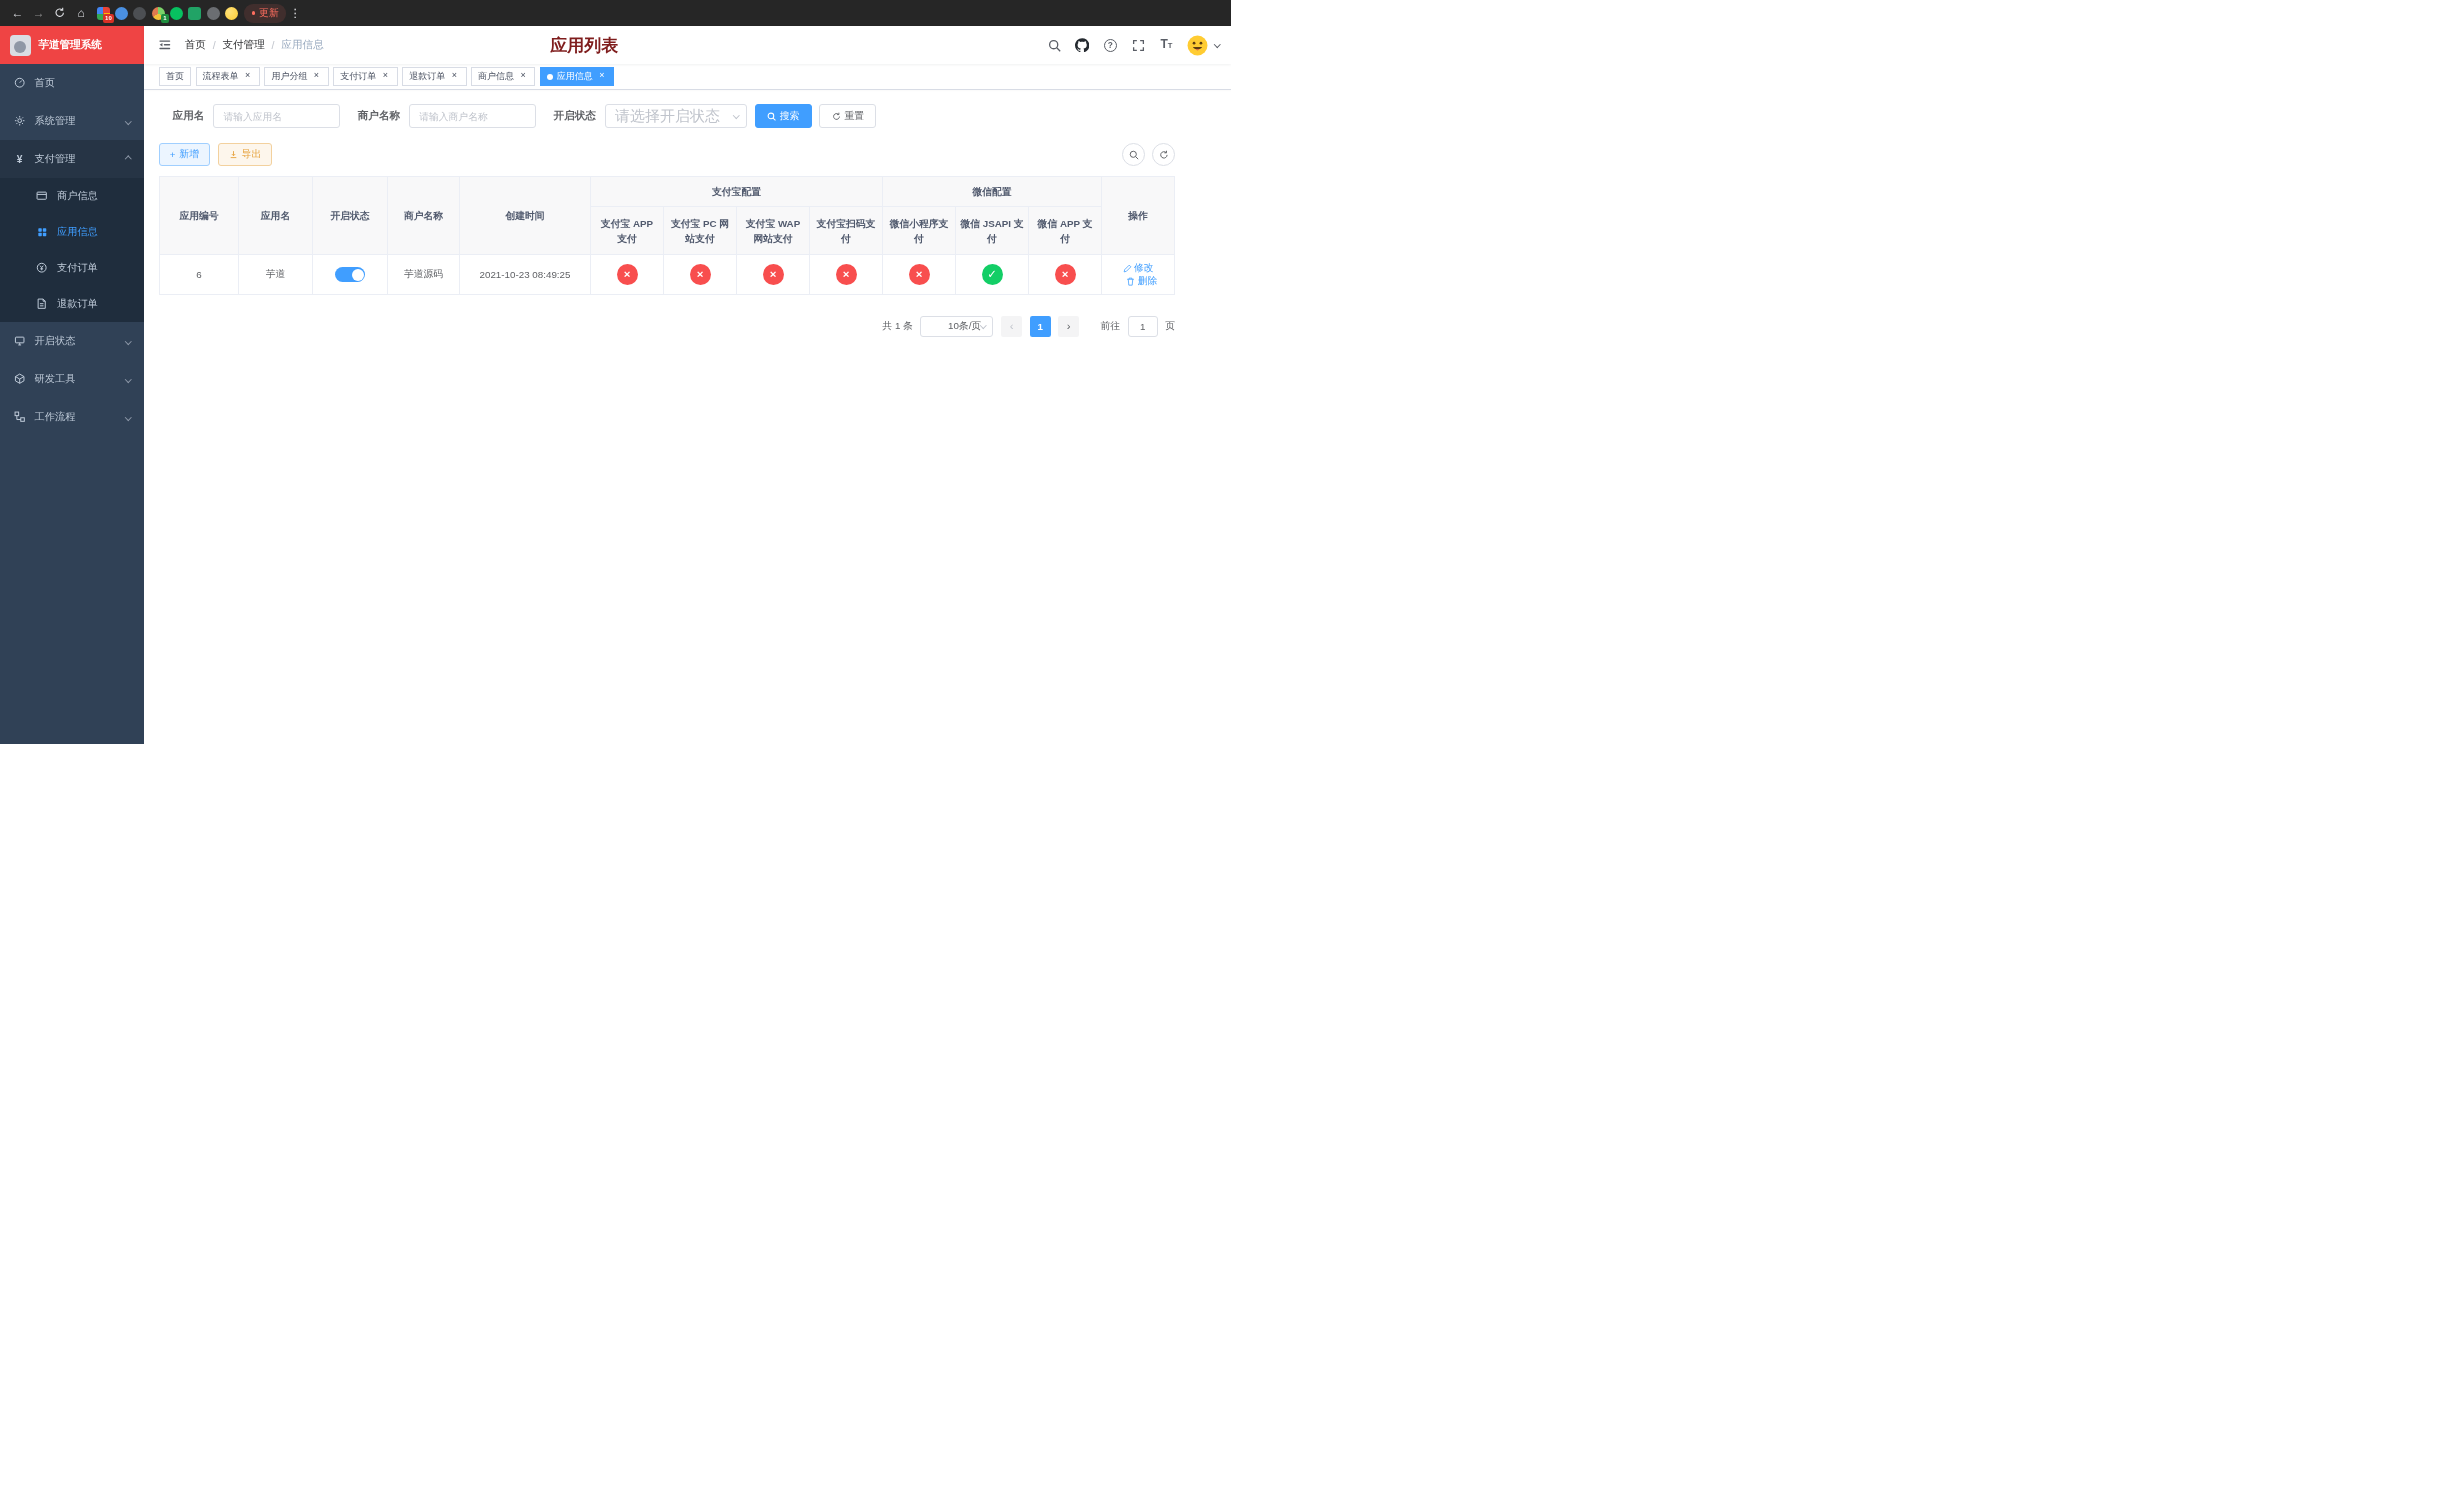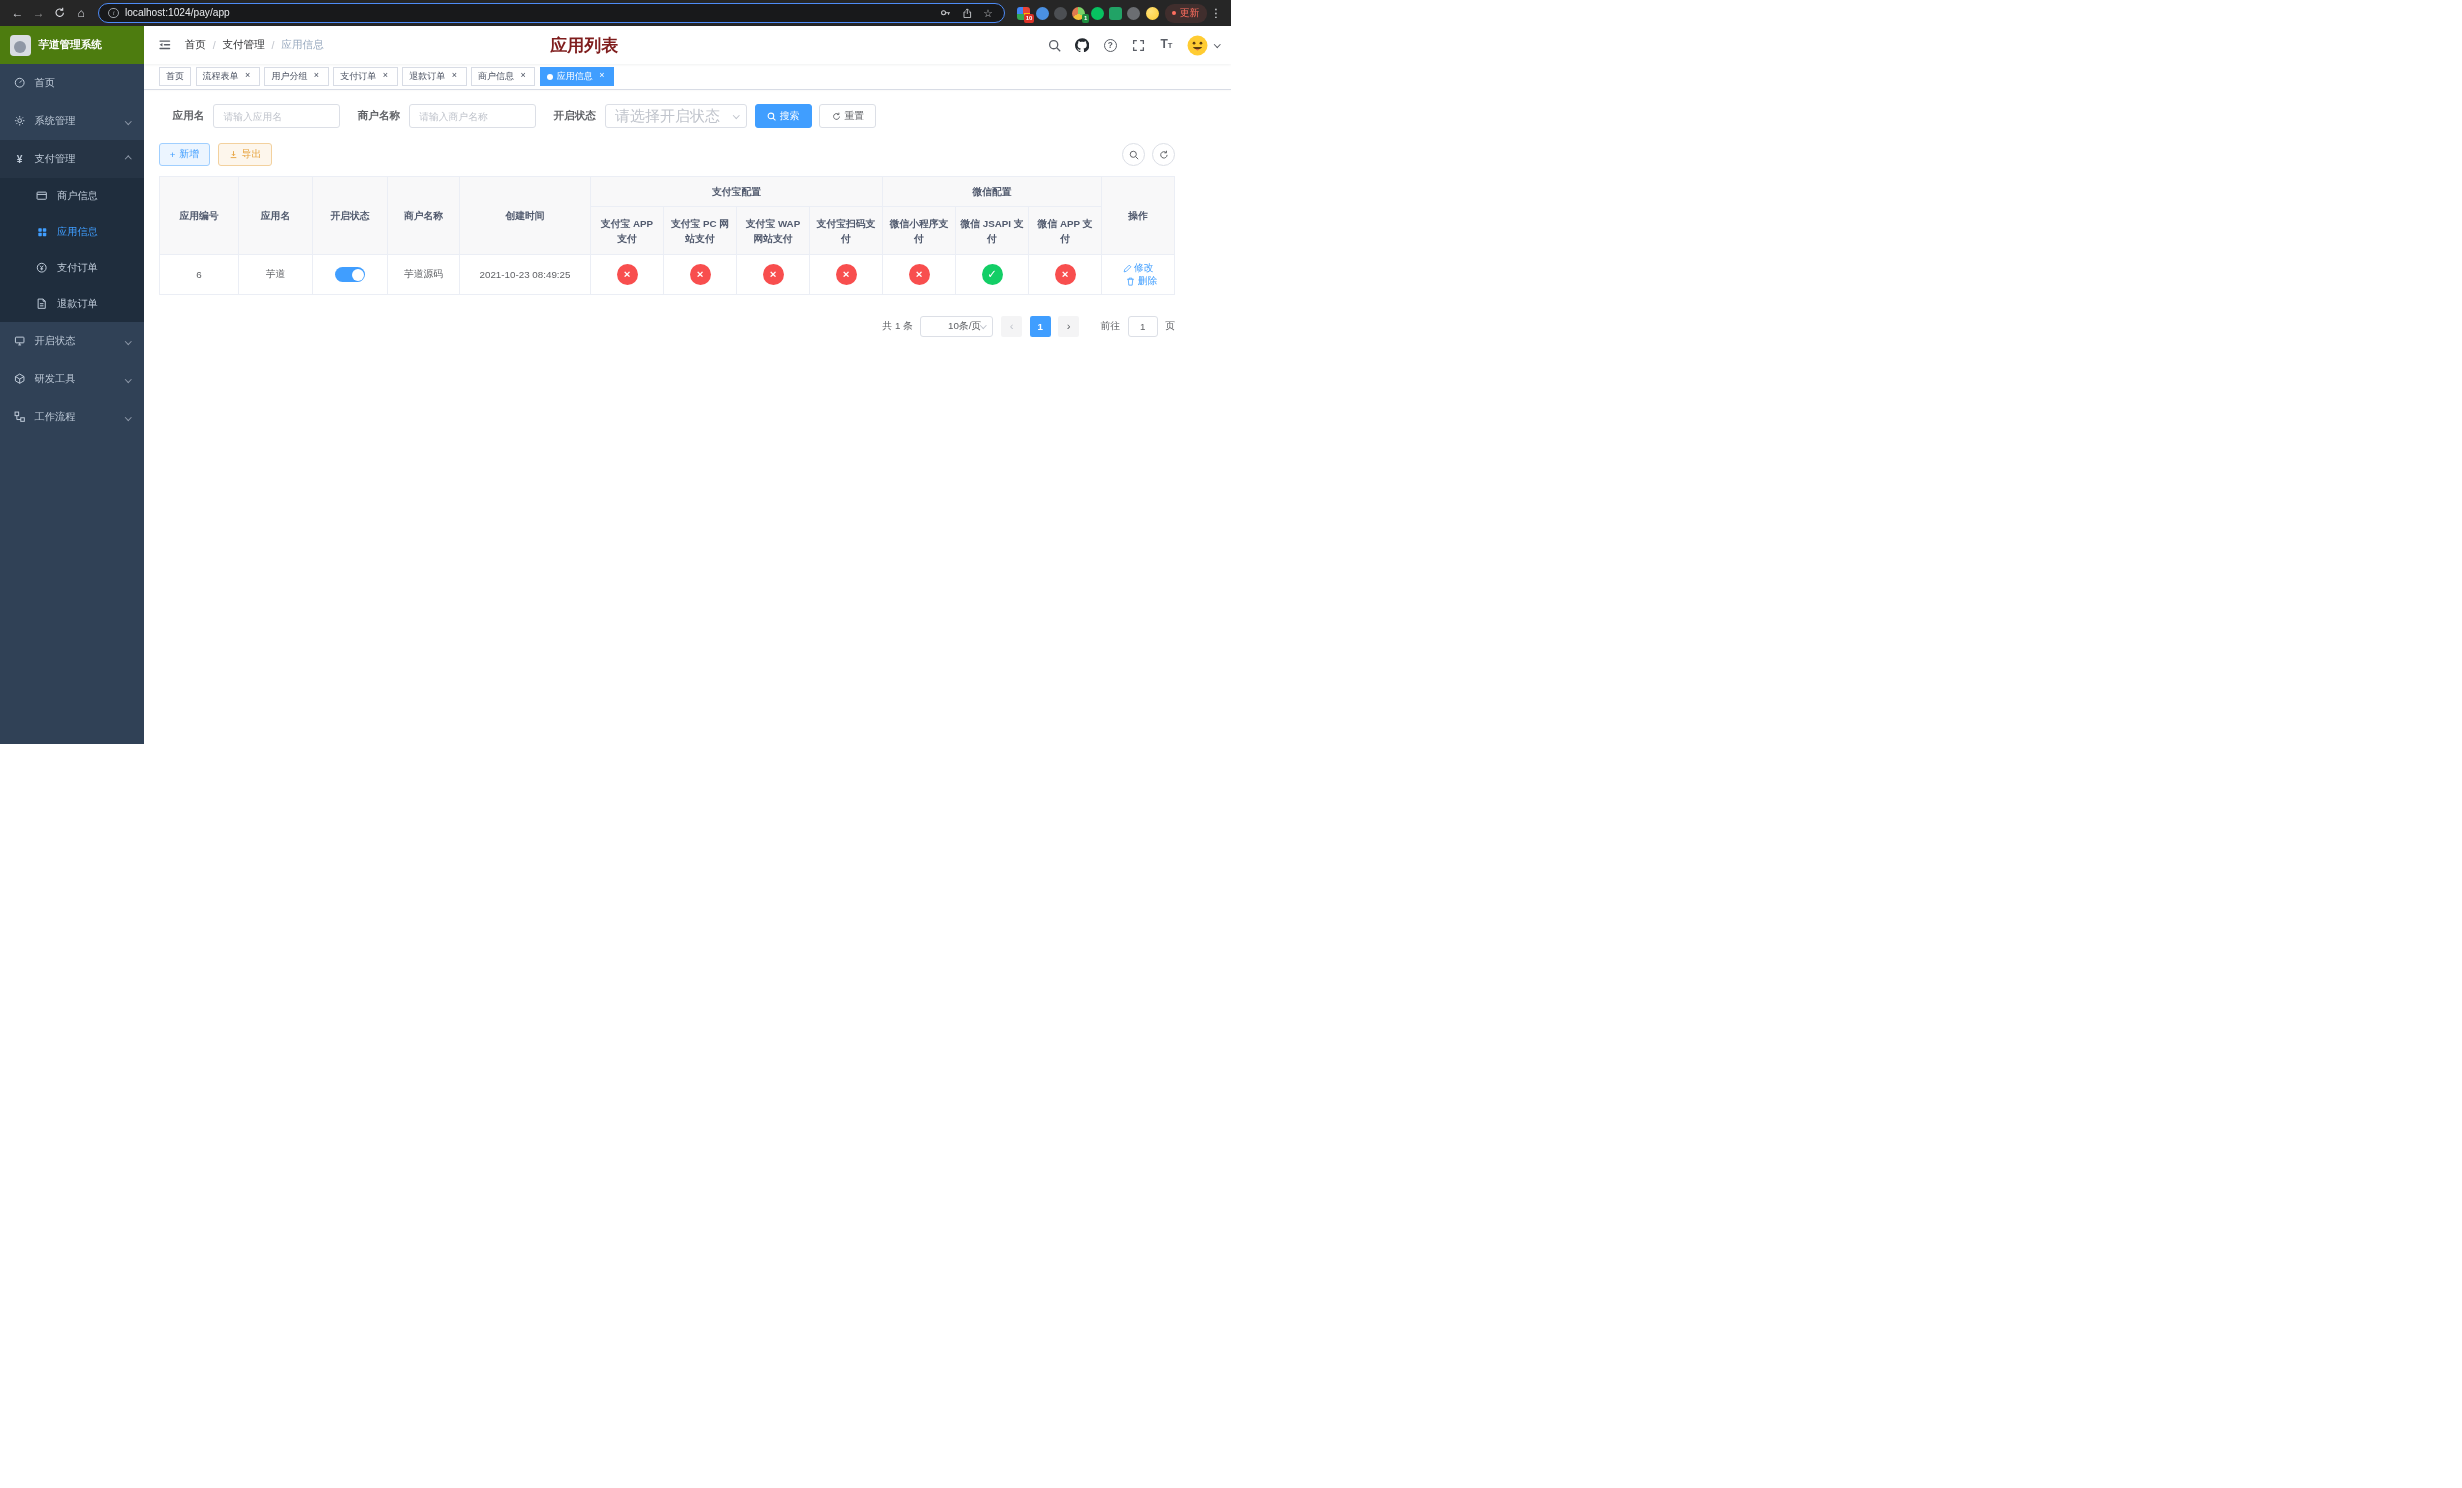--- a/index.html
+++ b/index.html
@@ -20,21 +20,21 @@
   .ext.sq{border-radius:3px;}
   .ext .badge{position:absolute;bottom:-3px;right:-3.8px;background:#d93025;color:#fff;font-size:6px;line-height:1;padding:1.1px 1.9px;border-radius:1.9px;font-weight:bold;}
   .ext .badge.green{background:#1e8e3e;}
   .update-chip{display:flex;align-items:center;gap:3.8px;color:#ff6e5f;background:rgba(255,110,95,.12);border-radius:9px;padding:3px 7.6px;font-size:9.8px;cursor:pointer;flex:0 0 auto;}
   .update-chip .dot{width:3.8px;height:3.8px;border-radius:50%;background:#ff6e5f;}
   .dots{color:#e8eaed;font-size:11.4px;letter-spacing:0;width:15px;text-align:center;cursor:pointer;flex:0 0 auto;}
 
   
   .app{flex:1;display:flex;min-height:0;}
   .sidebar{width:144px;flex:0 0 144px;background:#304156;color:#bfcbd9;display:flex;flex-direction:column;overflow:hidden;}
-  .logo-row{height:38px;display:flex;align-items:center;gap:7.6px;padding:0 9.8px;background:#4d7c0f;flex:0 0 38px;cursor:pointer;}
+  .logo-row{height:38px;display:flex;align-items:center;gap:7.6px;padding:0 9.8px;background:#ef4444;flex:0 0 38px;cursor:pointer;}
   .logo-img{width:21px;height:21px;border-radius:3.8px;background:#d9dde2;position:relative;overflow:hidden;flex:0 0 21px;}
   .logo-img::after{content:"";position:absolute;left:4.5px;top:6px;width:12px;height:12px;border-radius:50%;background:#8f98a5;}
   .logo-title{color:#fff;font-size:10.6px;font-weight:bold;white-space:nowrap;}
   .menu{flex:1;overflow:hidden;}
   .menu-item{height:38px;display:flex;align-items:center;gap:9px;padding:0 13.6px;font-size:10.2px;cursor:pointer;white-space:nowrap;}
   .menu-item .mi{width:12px;display:flex;justify-content:center;color:#bfcbd9;flex:0 0 12px;font-weight:bold;}
   .menu-item .chev{margin-left:auto;}
   .menu-item.parent-open{background:#263445;}
   .chev{width:4.5px;height:4.5px;border-right:1.1px solid #8d98a8;border-bottom:1.1px solid #8d98a8;transform:rotate(45deg);display:inline-block;flex:0 0 auto;}
   .chev.up{transform:rotate(-135deg);}
@@ -126,37 +126,20 @@
     <span class="nav-ic">←</span>
     <span class="nav-ic dim">→</span>
     <span class="nav-ic">
       <svg width="11.4" height="11.4" viewBox="0 0 16 16" fill="none" stroke="currentColor" stroke-width="1.6">
           <path d="M13.2 8a5.2 5.2 0 1 1-1.5-3.7"></path>
           <path d="M12.2 1.2v3.4H8.8"></path>
         </svg>
     </span>
     <span class="nav-ic">⌂</span>
 
-    <div class="omnibox">
-      <span class="info-ic">i</span>
-      <span class="url">localhost:1024/pay/app</span>
-      <span class="box-ic">
-        <svg width="11.4" height="11.4" viewBox="0 0 16 16" fill="none" stroke="currentColor" stroke-width="1.5">
-            <circle cx="5" cy="8" r="2.8"></circle>
-            <path d="M7.8 8H14M12 8v3"></path>
-          </svg>
-      </span>
-      <span class="box-ic">
-        <svg width="10.6" height="10.6" viewBox="0 0 16 16" fill="none" stroke="currentColor" stroke-width="1.4">
-            <path d="M5.5 6H3v8.5h10V6h-2.5"></path>
-            <path d="M8 1.5V9M5.5 3.8L8 1.3l2.5 2.5"></path>
-          </svg>
-      </span>
-      <span class="box-ic">☆</span>
-    </div>
 
     <div class="ext-zone">
       <span class="ext sq" style="background:conic-gradient(#e94235 0 25%,#fbbc05 0 50%,#34a853 0 75%,#4285f4 0);">
         <span class="badge">10</span>
       </span>
       <span class="ext" style="background:#4a90e2;"></span>
       <span class="ext" style="background:#4c4f53;"></span>
       <span class="ext" style="background:conic-gradient(#7bd46a 0 33%,#f3c13a 0 66%,#e07a4f 0);">
         <span class="badge green">1</span>
       </span>

